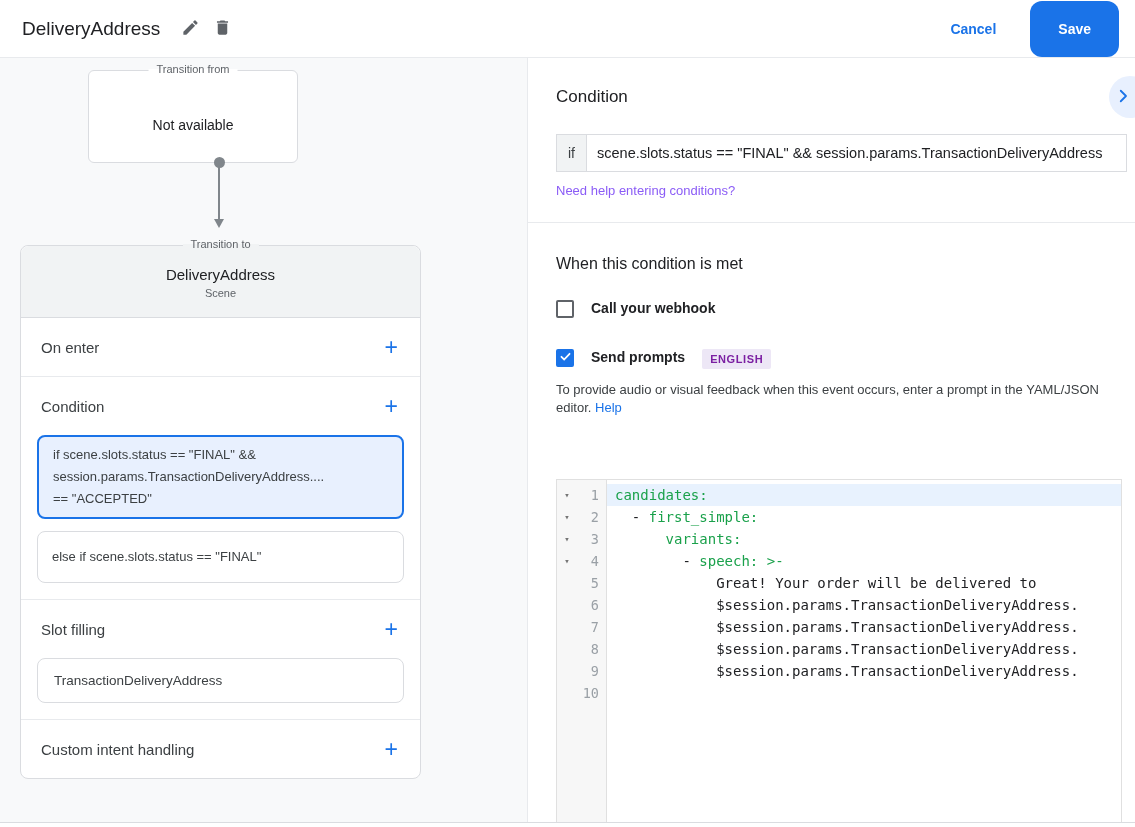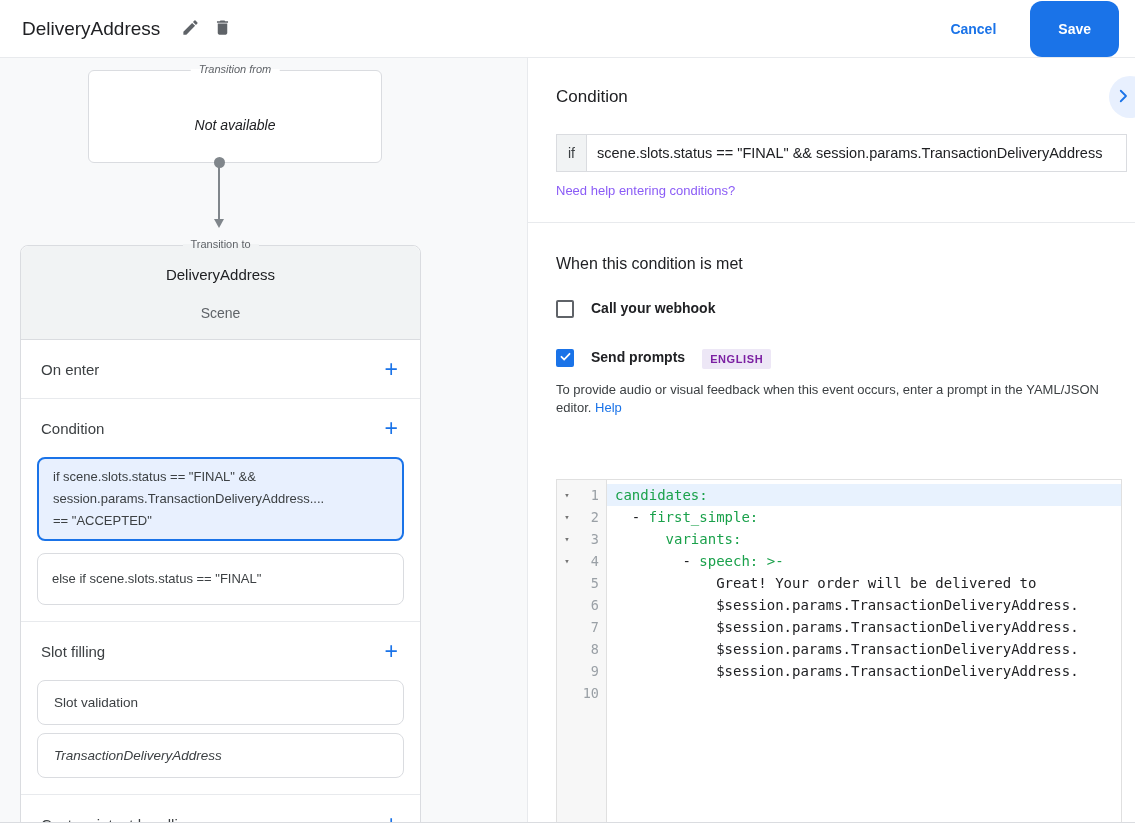--- a/index.html
+++ b/index.html
@@ -17,40 +17,40 @@
   .topbar-spacer { flex:1; }
   .cancel-btn { background:transparent; border:none; color:#1a73e8; font-size:14px; font-weight:bold;
                 font-family:inherit; cursor:pointer; margin-right:34px; }
   .save-btn { background:#1a73e8; color:#fff; border:none; border-radius:12px; font-family:inherit;
               font-size:14px; font-weight:bold; padding:20px 28px; margin-right:16px; cursor:pointer; }
 
   
   .left { position:absolute; top:58px; left:0; width:528px; height:764px; background:#f8f9fa;
           border-right:1px solid #e8eaed; overflow:hidden; }
 
-  .from-box { position:absolute; left:88px; top:12px; width:294px; height:93px; background:#fff;
-              border:1px solid #dadce0; border-radius:6px;font-style:italic; }
+  .from-box { position:absolute; left:88px; top:12px; width:210px; height:93px; background:#fff;
+              border:1px solid #dadce0; border-radius:6px; }
   .legend { position:absolute; top:-8px; left:50%; transform:translateX(-50%); font-size:11px;
             color:#5f6368; padding:0 8px; white-space:nowrap;
             background:linear-gradient(to bottom,#f8f9fa 50%,#ffffff 50%); }
   .from-value { position:absolute; top:46px; width:100%; text-align:center; font-size:14px; color:#202124; }
 
   .connector { position:absolute; left:213px; top:99px; width:12px; }
   .conn-dot { width:11px; height:11px; border-radius:50%; background:#80868b; margin-left:0.5px; }
   .conn-line { width:2px; height:52px; background:#80868b; margin:-1px auto 0; }
   .conn-arrow { width:0; height:0; border-left:5px solid transparent; border-right:5px solid transparent;
                 border-top:9px solid #80868b; margin:0 auto; }
 
   .scene-card { position:absolute; left:20px; top:187px; width:401px; background:#fff;
                 border:1px solid #dadce0; border-radius:8px; }
   .scene-legend { background:linear-gradient(to bottom,#f8f9fa 50%,#f1f3f4 50%); }
   .scene-head { background:#f1f3f4; border-radius:8px 8px 0 0; border-bottom:1px solid #dadce0;
                 padding:20px 0 18px; text-align:center; }
   .scene-name { font-size:15px; color:#202124; }
-  .scene-sub { font-size:14px; color:#5f6368; margin-top:22px; }
+  .scene-sub { font-size:11px; color:#5f6368; margin-top:4px; }
 
   .sect-row { display:flex; align-items:center; justify-content:space-between; height:58px; padding:0 20px; }
   .sect-label { font-size:15px; color:#3c4043; }
   .plus-btn { border:none; background:transparent; color:#1a73e8; font-size:23px; font-weight:400;
               line-height:20px; cursor:pointer; font-family:inherit; padding:0 2px; }
   .sect-divider { height:1px; background:#e8eaed; }
 
   .cards { padding:0 16px 16px; }
   .cond-card { border-radius:8px; font-size:13px; color:#3c4043; cursor:pointer; }
   .cond-card.selected { background:#e8f0fe; border:2px solid #1a73e8; padding:7px 14px; line-height:22px; }
@@ -179,21 +179,20 @@
         </div>
         <div class="cond-card plain">else if scene.slots.status == "FINAL"</div>
       </div>
       <div class="sect-divider"></div>
 
       <div class="sect-row">
         <span class="sect-label">Slot filling</span>
         <button class="plus-btn">+</button>
       </div>
       <div class="cards">
-        <div class="slot-card">Slot validation</div>
         <div class="slot-card">TransactionDeliveryAddress</div>
       </div>
       <div class="sect-divider"></div>
 
       <div class="sect-row">
         <span class="sect-label">Custom intent handling</span>
         <button class="plus-btn">+</button>
       </div>
     </div>
   </div>

